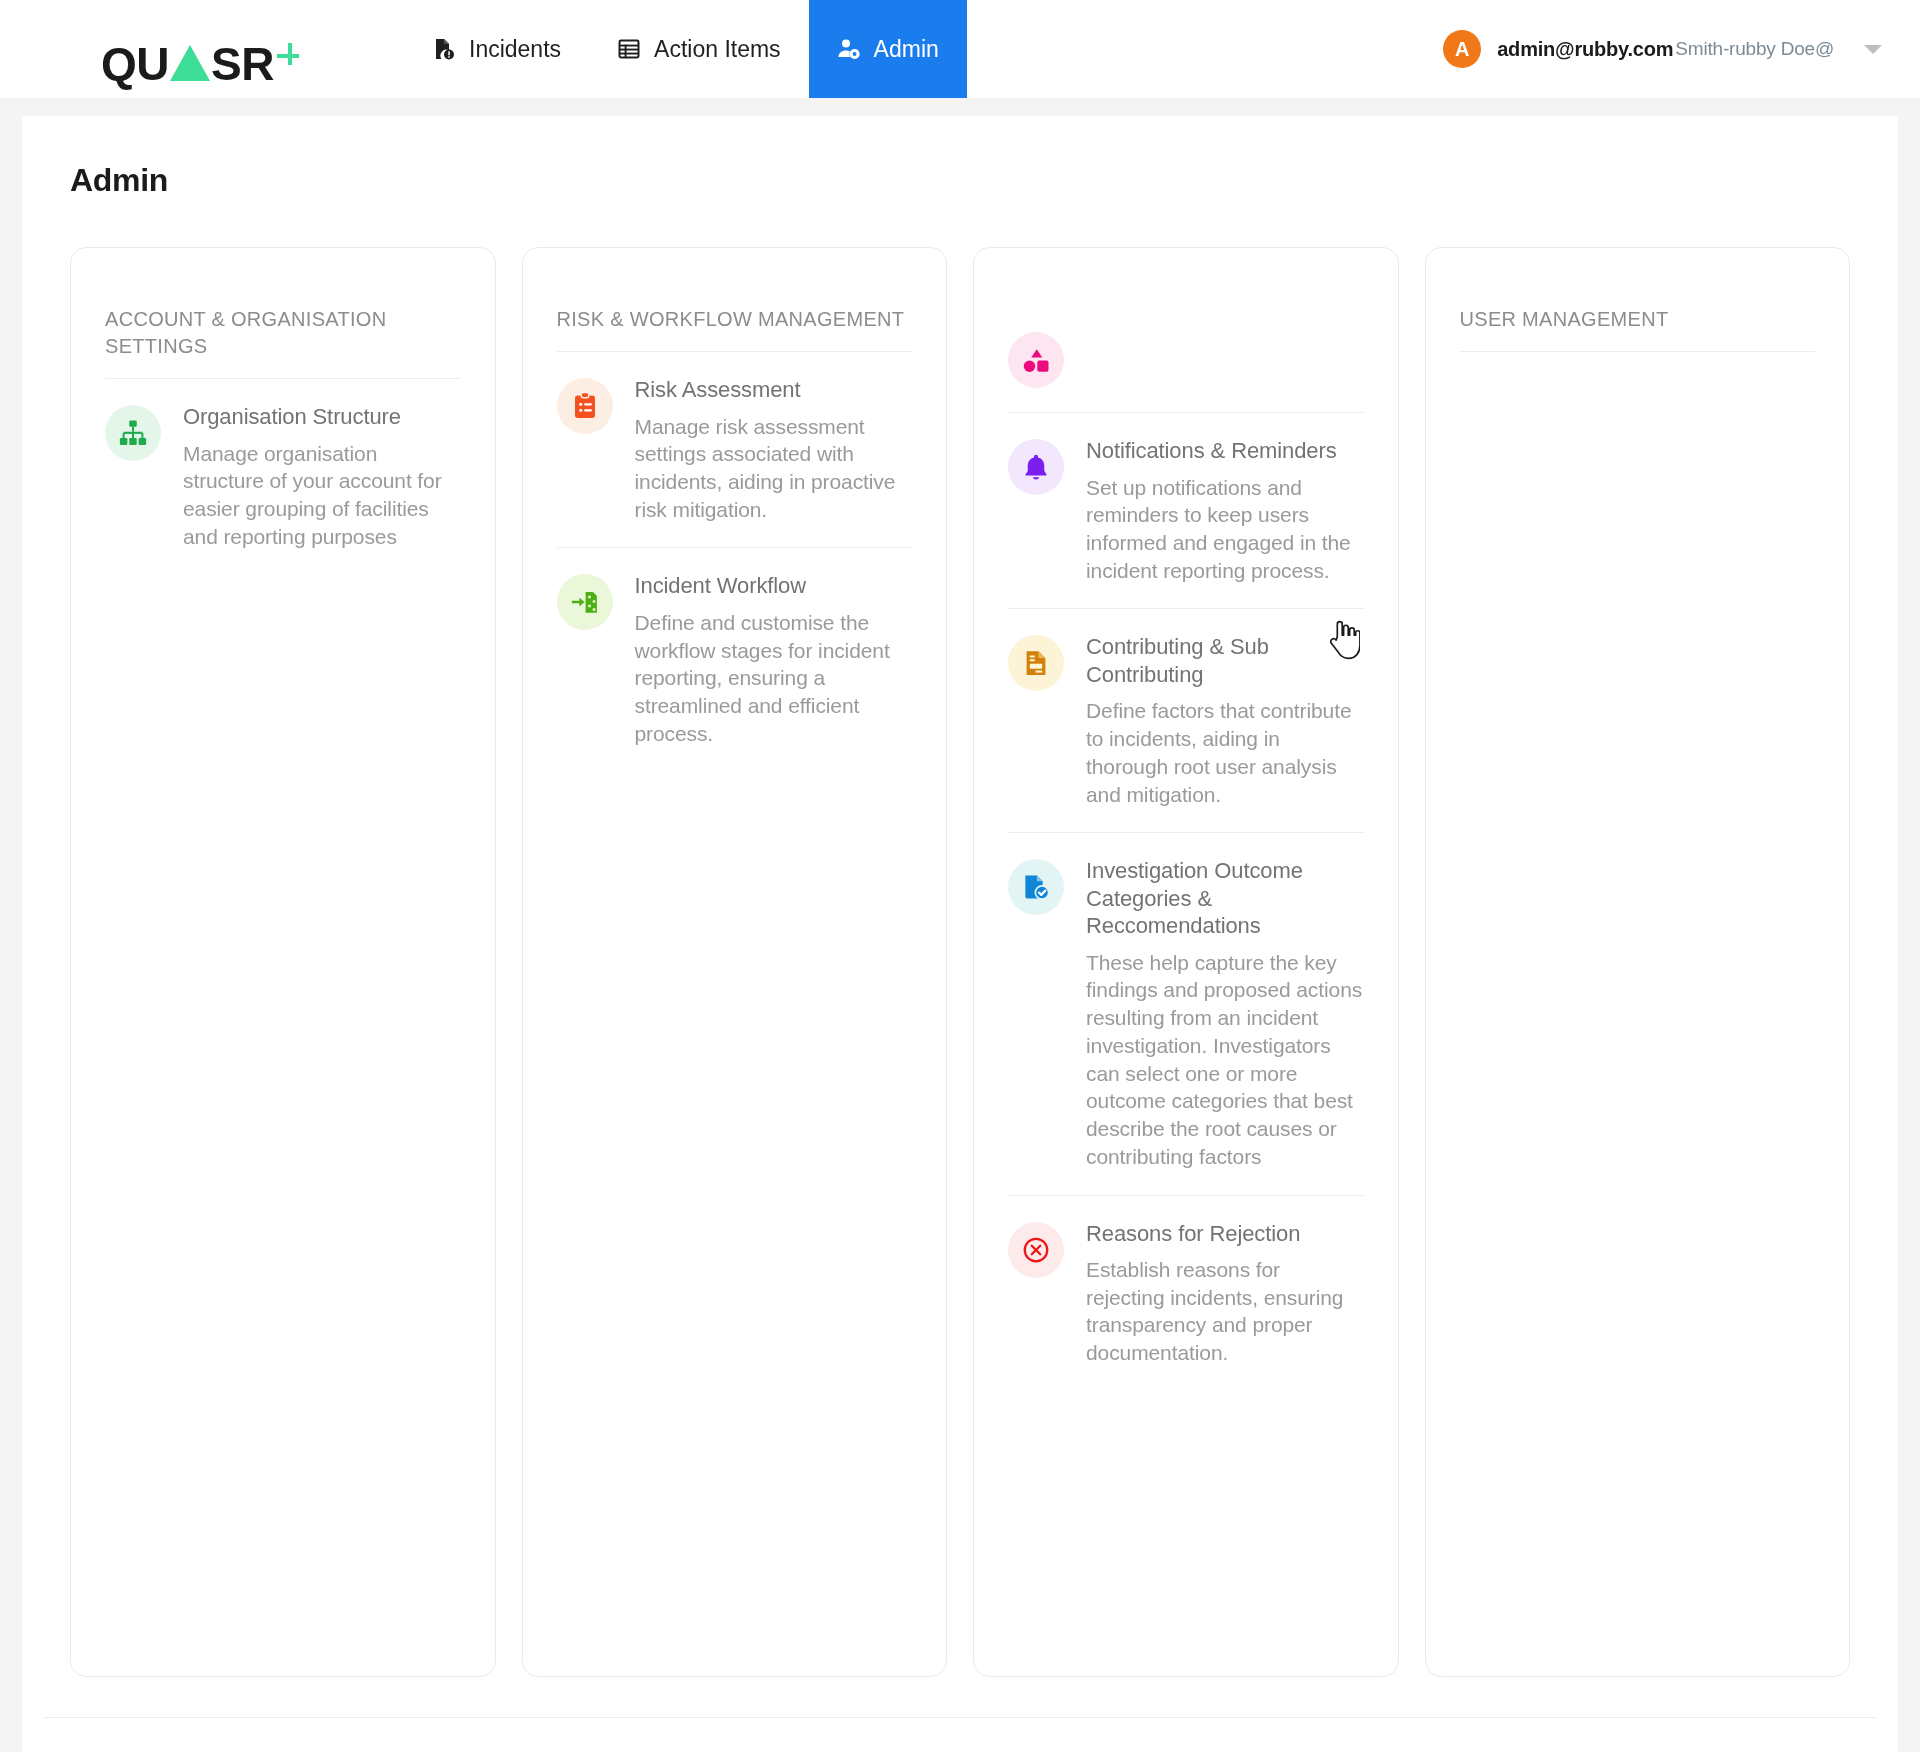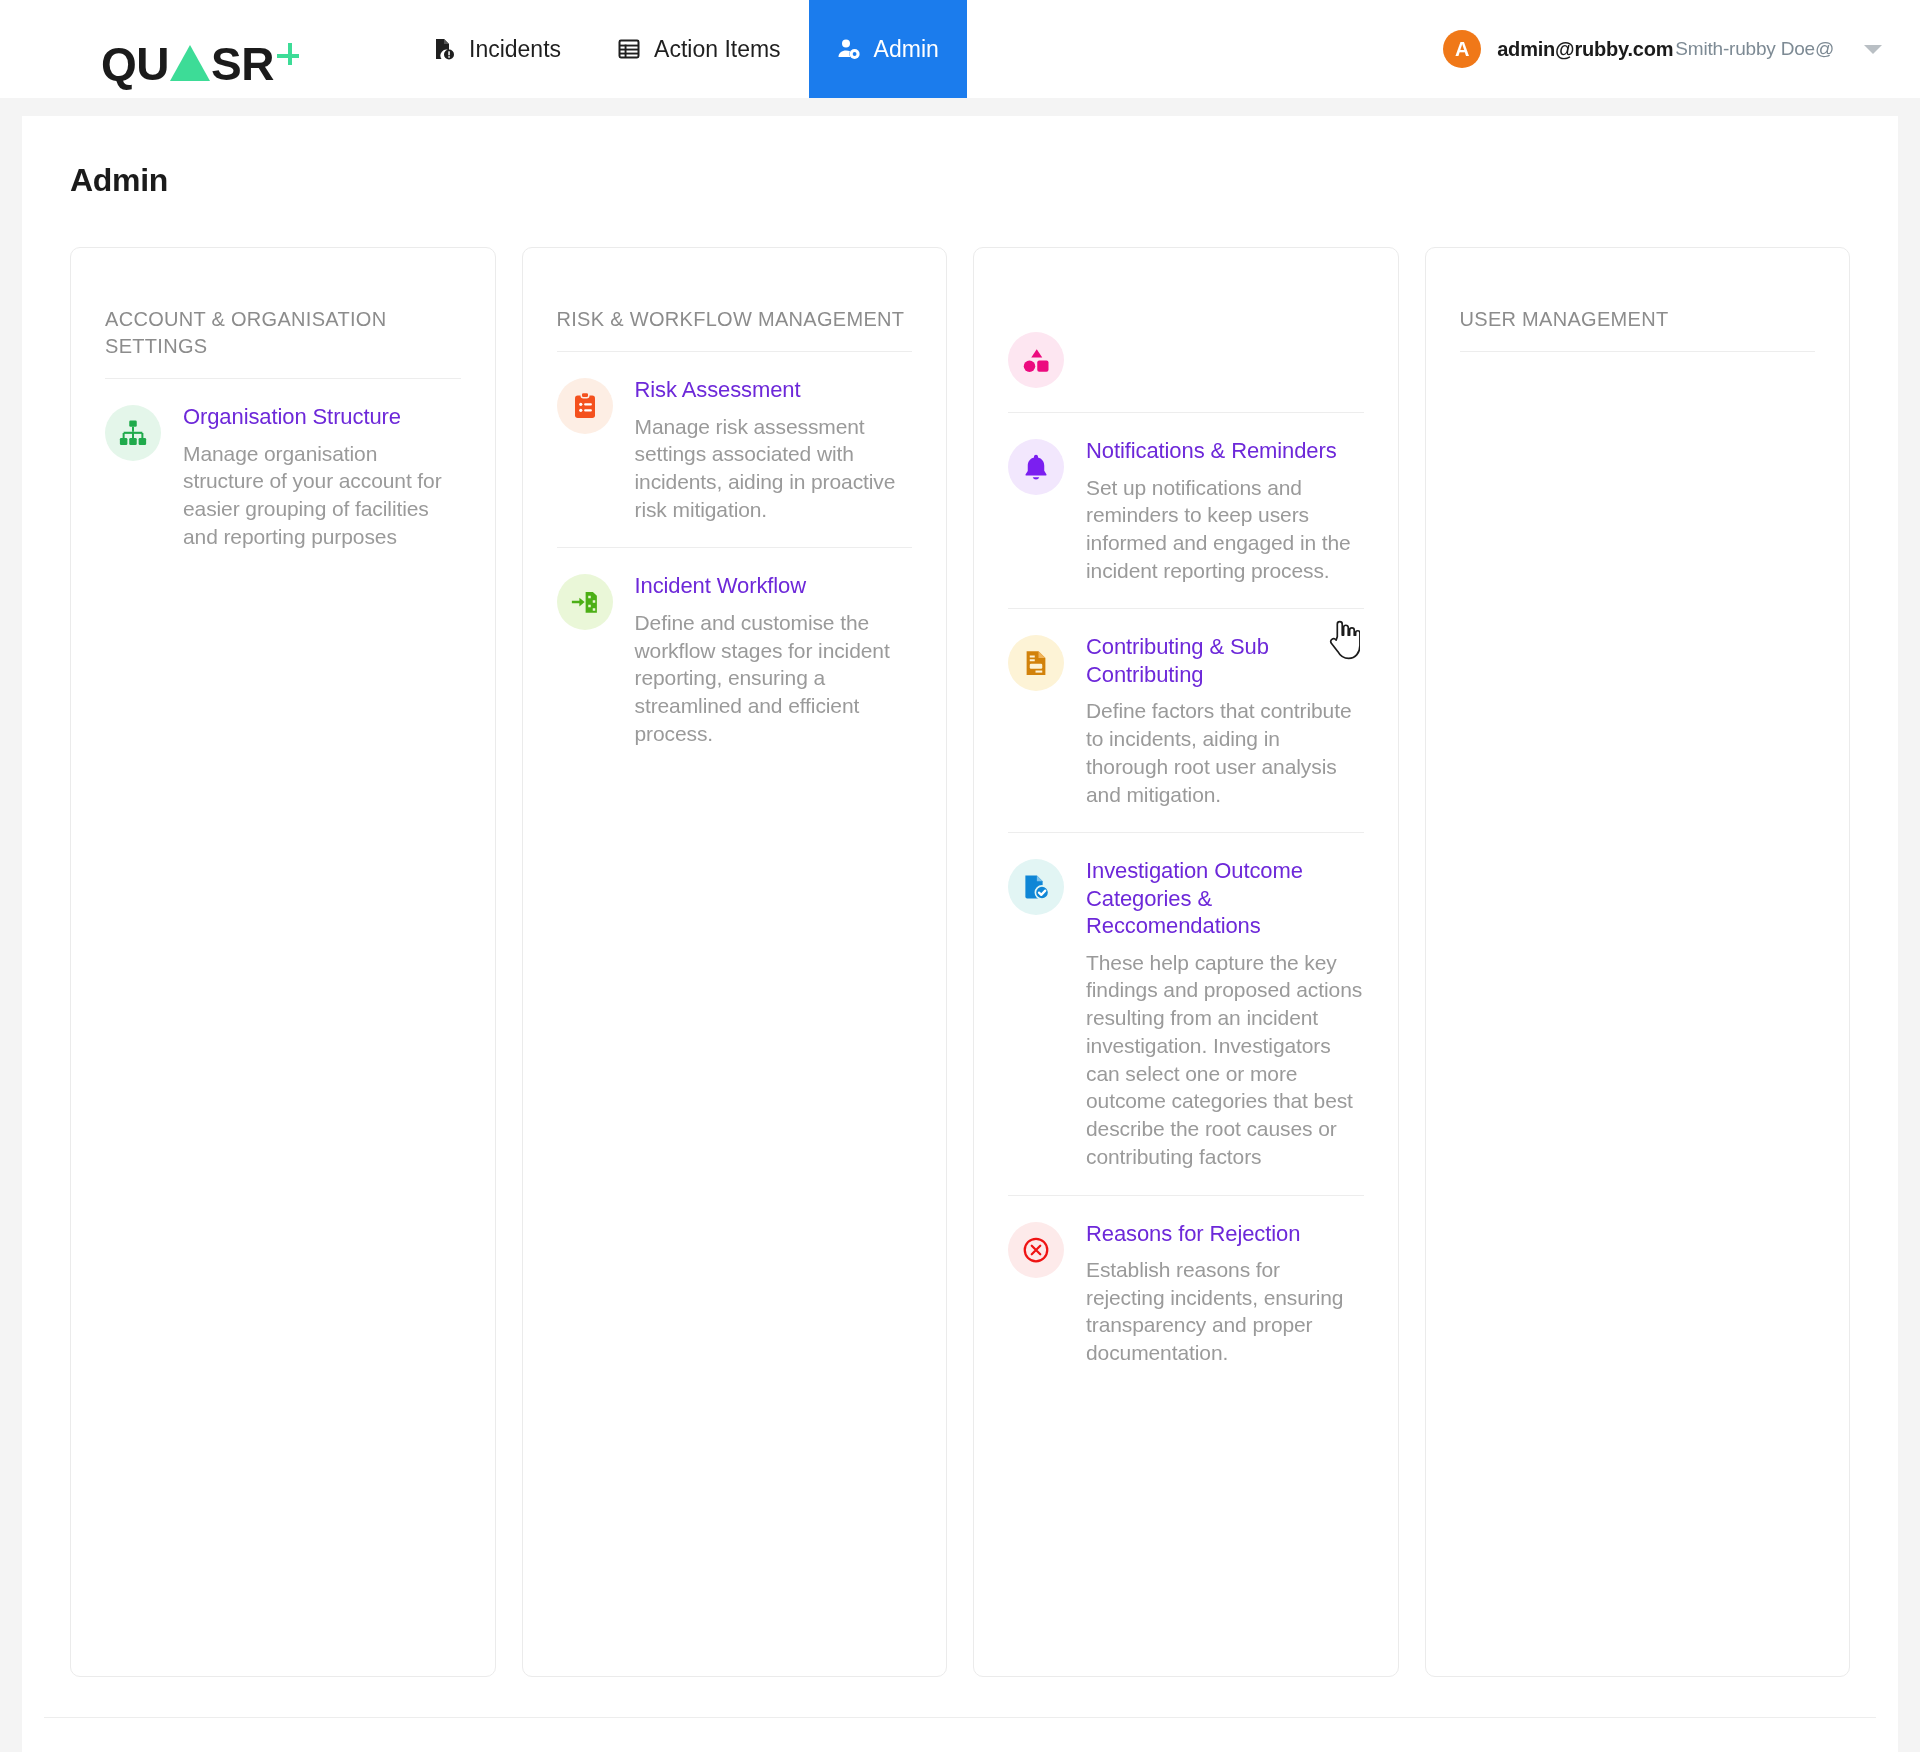--- a/index.html
+++ b/index.html
@@ -124,21 +124,21 @@
   }
 
   .columns {
     display: flex;
     gap: 26px;
     padding: 48px 48px 0 48px;
   }
   .col {
     flex: 1 1 0;
     border: 1px solid #ebebeb;
-    border-radius: 10px;
+    border-radius: 16px;
     padding: 58px 34px 30px 34px;
     min-height: 1430px;
     background: #fff;
   }
   .col-title {
     font-size: 20px;
     color: #8c8c8c;
     letter-spacing: 0.3px;
     line-height: 1.35;
     padding-bottom: 18px;
@@ -156,21 +156,21 @@
   .icon-bubble {
     width: 56px; height: 56px;
     border-radius: 50%;
     flex: none;
     display: flex; align-items: center; justify-content: center;
     margin-top: 2px;
   }
   .item-body { flex: 1 1 auto; }
   .item-title {
     font-size: 22px;
-    color: #6d28d9;
+    color: #737373;
     line-height: 1.25;
     margin-bottom: 9px;
     letter-spacing: -0.1px;
   }
   .item-desc {
     font-size: 21px;
     color: #9a9a9a;
     line-height: 1.32;
     letter-spacing: -0.1px;
   }

